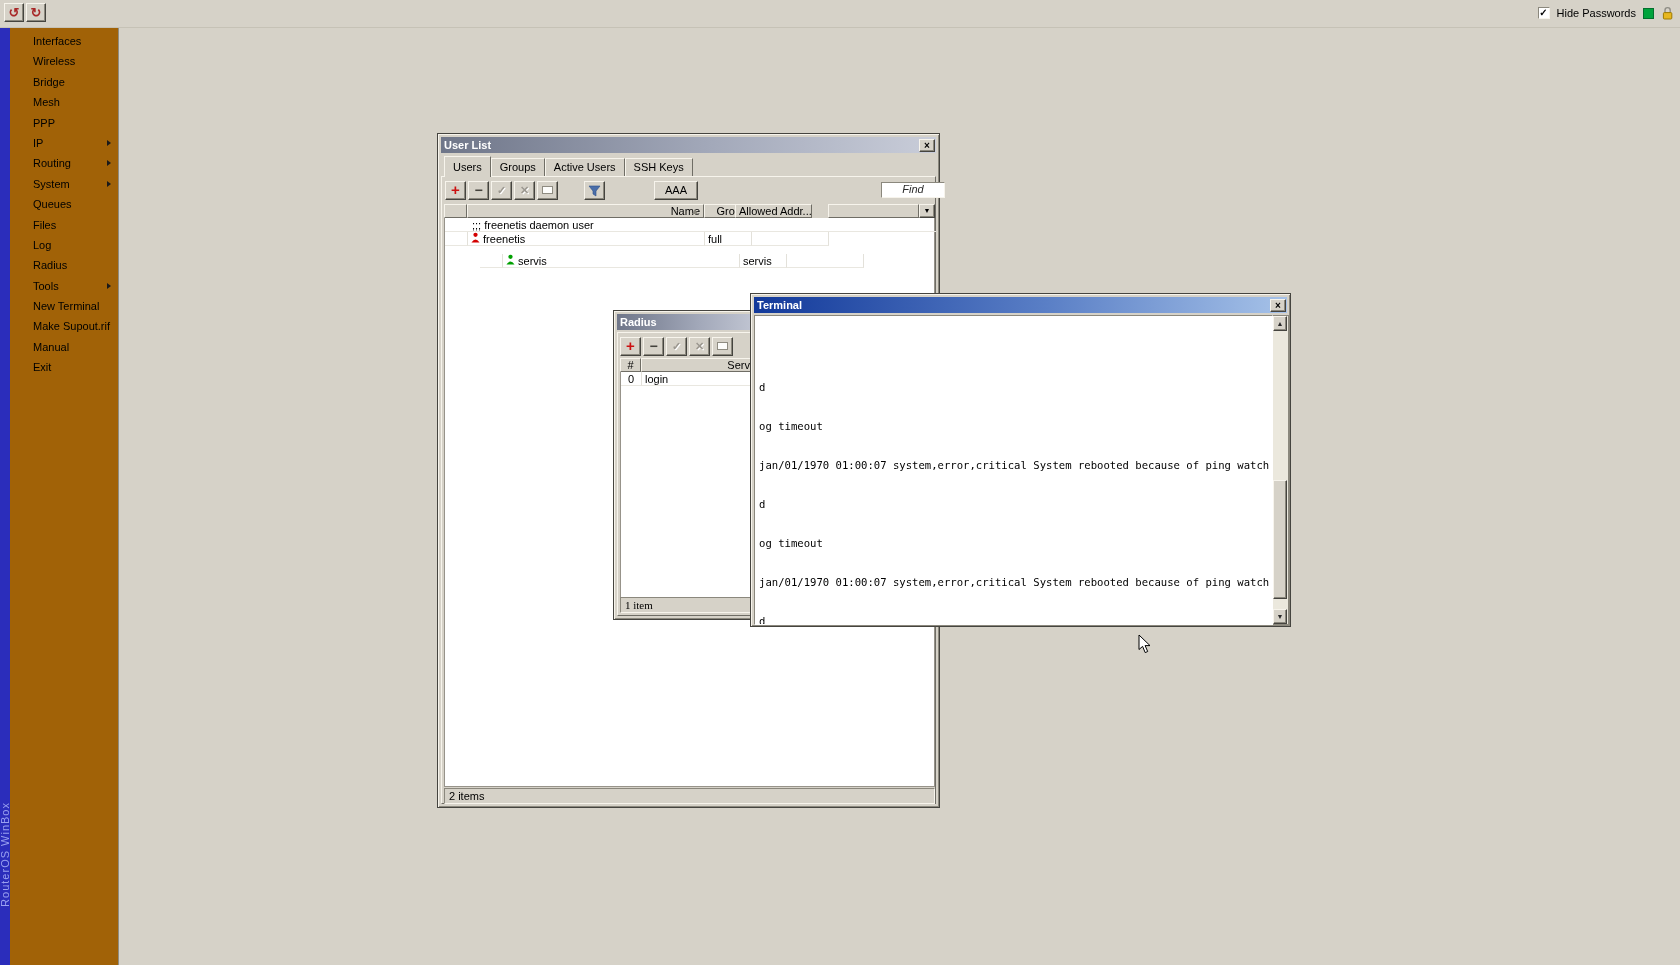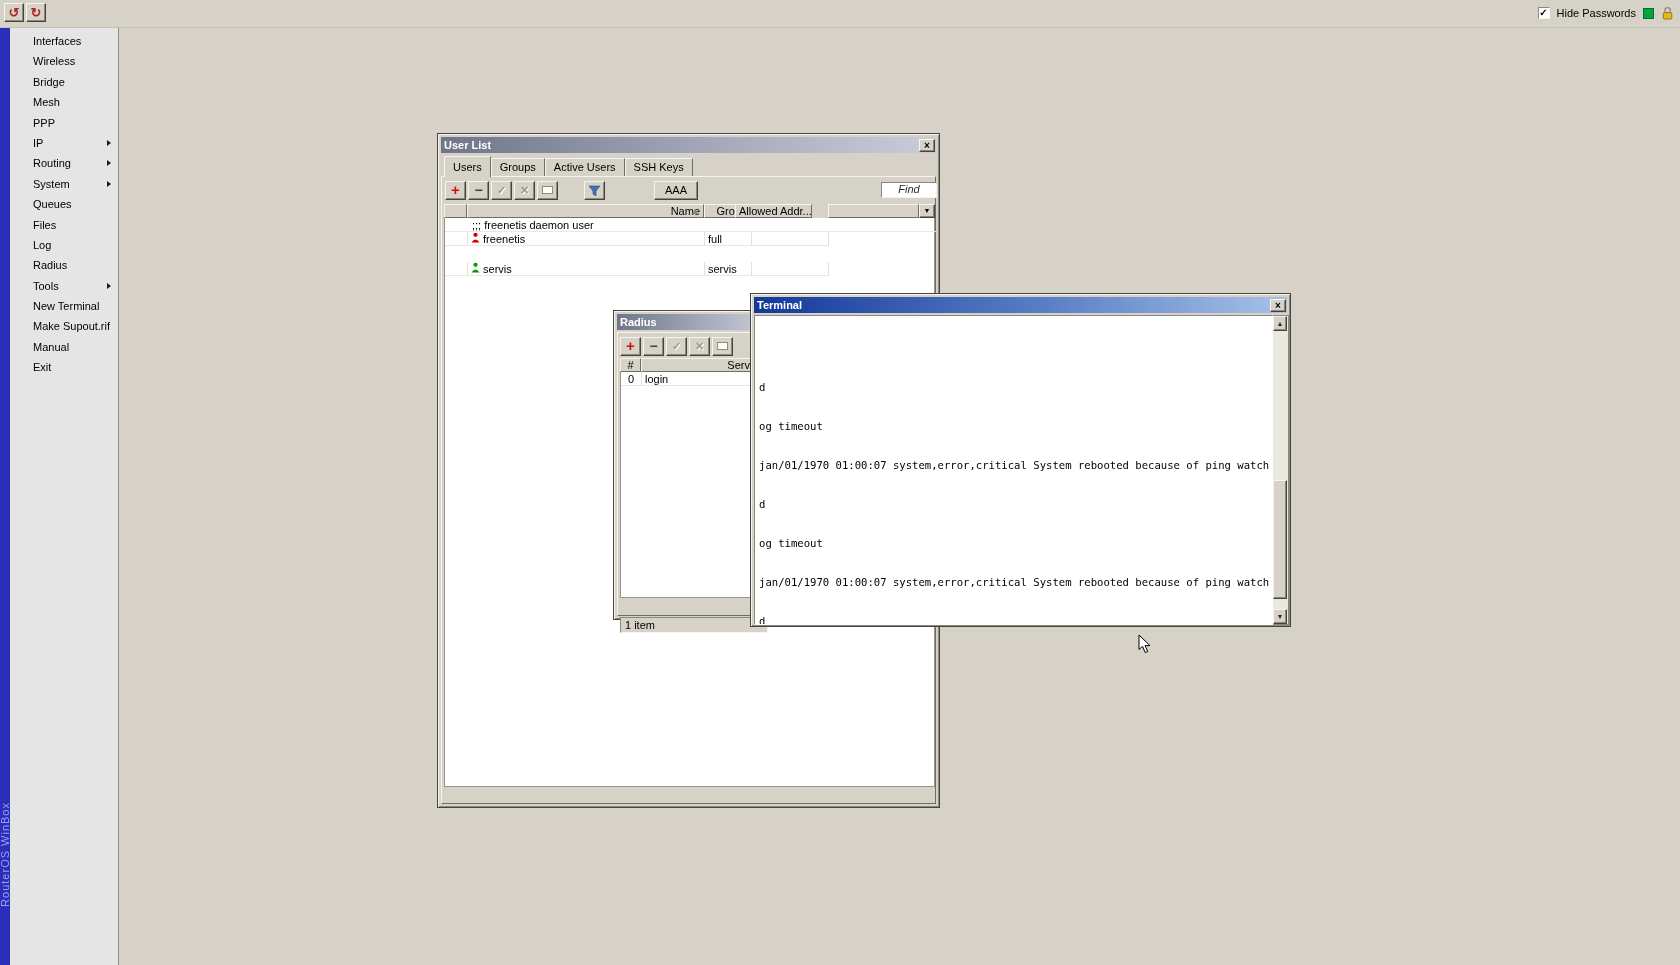--- a/index.html
+++ b/index.html
@@ -21,21 +21,21 @@
     text-align:center;font-weight:bold;}
   .greensq{width:11px;height:11px;background:#00a33c;border:1px solid #03702d;}
 
   
   #brand-strip{position:absolute;left:0;top:28px;width:10px;height:937px;background:#2b2dbb;}
   #brand-text{position:absolute;left:-1px;bottom:58px;width:18px;color:#99a0f0;
     font-size:11px;letter-spacing:1px;writing-mode:vertical-rl;transform:rotate(180deg);
     white-space:nowrap;}
 
   
-  #sidebar{position:absolute;left:10px;top:28px;width:109px;height:937px;background:#e5e5e5;
+  #sidebar{position:absolute;left:10px;top:28px;width:109px;height:937px;background:#a16207;
     border-right:1px solid #8f8c81;padding-top:3px;}
   .menu-item{height:20.4px;line-height:20.4px;padding-left:23px;position:relative;}
   .menu-item .arrow{position:absolute;right:7px;top:7px;width:0;height:0;
     border-left:4px solid #1a1a1a;border-top:3px solid transparent;border-bottom:3px solid transparent;}
 
   
   .window{position:absolute;background:#d6d2c8;border:1px solid #45443f;
     box-shadow:inset 1px 1px 0 #f7f4ec,inset -1px -1px 0 #8b887d;}
   .titlebar{position:absolute;left:3px;top:3px;right:3px;height:16px;display:flex;
     align-items:center;padding-left:3px;color:#fff;font-weight:bold;font-size:11px;}
@@ -153,21 +153,21 @@
   <div class="tb raised minus" style="left:30px;top:47px;"><span>−</span></div>
   <div class="tb raised dis" style="left:53px;top:47px;"><span>✓</span></div>
   <div class="tb raised dis" style="left:76px;top:47px;"><span>✕</span></div>
   <div class="tb raised" style="left:99px;top:47px;"><span class="comment-glyph"></span></div>
   <div class="tb raised" style="left:146px;top:47px;">
     <svg width="13" height="12" viewBox="0 0 13 12" style="margin-top:3px;">
       <path d="M1 1h11L8 6v5L5 9V6Z" fill="#4a6ea9" stroke="#2a4e89" stroke-width="0.6"></path>
     </svg>
   </div>
   <div class="aaa-btn raised" style="left:179px;top:47px;">AAA</div>
-  <div class="find-box" style="left:443px;top:48px;width:56px;height:16px;">Find</div>
+  <div class="find-box" style="left:443px;top:48px;width:64px;height:16px;">Find</div>
 
   <div class="th" style="left:6px;top:70px;width:23px;"></div>
   <div class="th" style="left:29px;top:70px;width:237px;">
     <span>Name</span>
     <span class="sort-asc"></span>
   </div>
   <div class="th" style="left:266px;top:70px;width:47px;"><span>Group</span></div>
   <div class="th" style="left:297px;top:70px;width:77px;"><span>Allowed Addr...</span></div>
   <div class="th" style="left:390px;top:70px;width:91px;"></div>
   <div class="drop-btn raised" style="left:481px;top:70px;width:16px;"><span>▼</span></div>
@@ -183,36 +183,37 @@
             </svg>
         </span>
         <span>freenetis</span>
       </span>
       <span class="tcell" style="left:260px;width:47px;">full</span>
       <span class="tcell" style="left:307px;width:77px;"></span>
     </div>
     <div class="trow" style="top:0;">
       <span class="tcell" style="left:0;width:491px;padding-left:27px;border-right:none;">;;; freenetis daemon user</span>
     </div>
-    <div class="trow" style="top:44px;">
+    <div class="trow" style="top:36px;margin-left:35px;">
       <span class="tcell" style="left:0;width:23px;"></span>
       <span class="tcell" style="left:23px;width:237px;">
         <span class="person" style="color: rgb(0, 160, 0);">
           <svg width="9" height="11" viewBox="0 0 10 12" fill="currentColor">
               <circle cx="5" cy="3" r="2.4"></circle>
               <path d="M0.5 11.5 Q5 5.2 9.5 11.5 Z"></path>
             </svg>
         </span>
         <span>servis</span>
       </span>
       <span class="tcell" style="left:260px;width:47px;">servis</span>
       <span class="tcell" style="left:307px;width:77px;"></span>
     </div>
   </div>
 
+  <div class="status-bar" style="left:6px;top:654px;width:491px;">2 items</div>
 </div>
 
 <div class="window" style="left:613px;top:310px;width:160px;height:310px;z-index:2;">
   <div class="titlebar inactive">
     <span>Radius</span>
   </div>
   <div class="panel" style="left:3px;right:3px;top:21px;bottom:3px;"></div>
 
   <div class="tb raised plus" style="left:6px;top:26px;"><span>+</span></div>
   <div class="tb raised minus" style="left:29px;top:26px;"><span>−</span></div>
@@ -223,21 +224,21 @@
   <div class="th" style="left:6px;top:47px;width:21px;text-align:center;"><span>#</span></div>
   <div class="th" style="left:27px;top:47px;width:127px;"><span>Service</span></div>
 
   <div class="white-area" style="left:6px;top:61px;width:148px;height:226px;">
     <div class="trow" style="top:0;">
       <span class="tcell" style="left:0;width:21px;padding-left:7px;">0</span>
       <span class="tcell" style="left:21px;width:127px;">login</span>
     </div>
   </div>
 
-  <div class="status-bar" style="left:6px;top:306px;width:148px;">1 item</div>
+  <div class="status-bar" style="left:6px;top:286px;width:148px;font-family:Liberation Serif, serif;">1 item</div>
 </div>
 
 <div class="window" style="left:750px;top:293px;width:541px;height:334px;z-index:3;">
   <div class="titlebar active">
     <span>Terminal</span>
     <span class="close-btn raised">×</span>
   </div>
 
   <div id="term-screen">
     <div class="tline">d</div>

